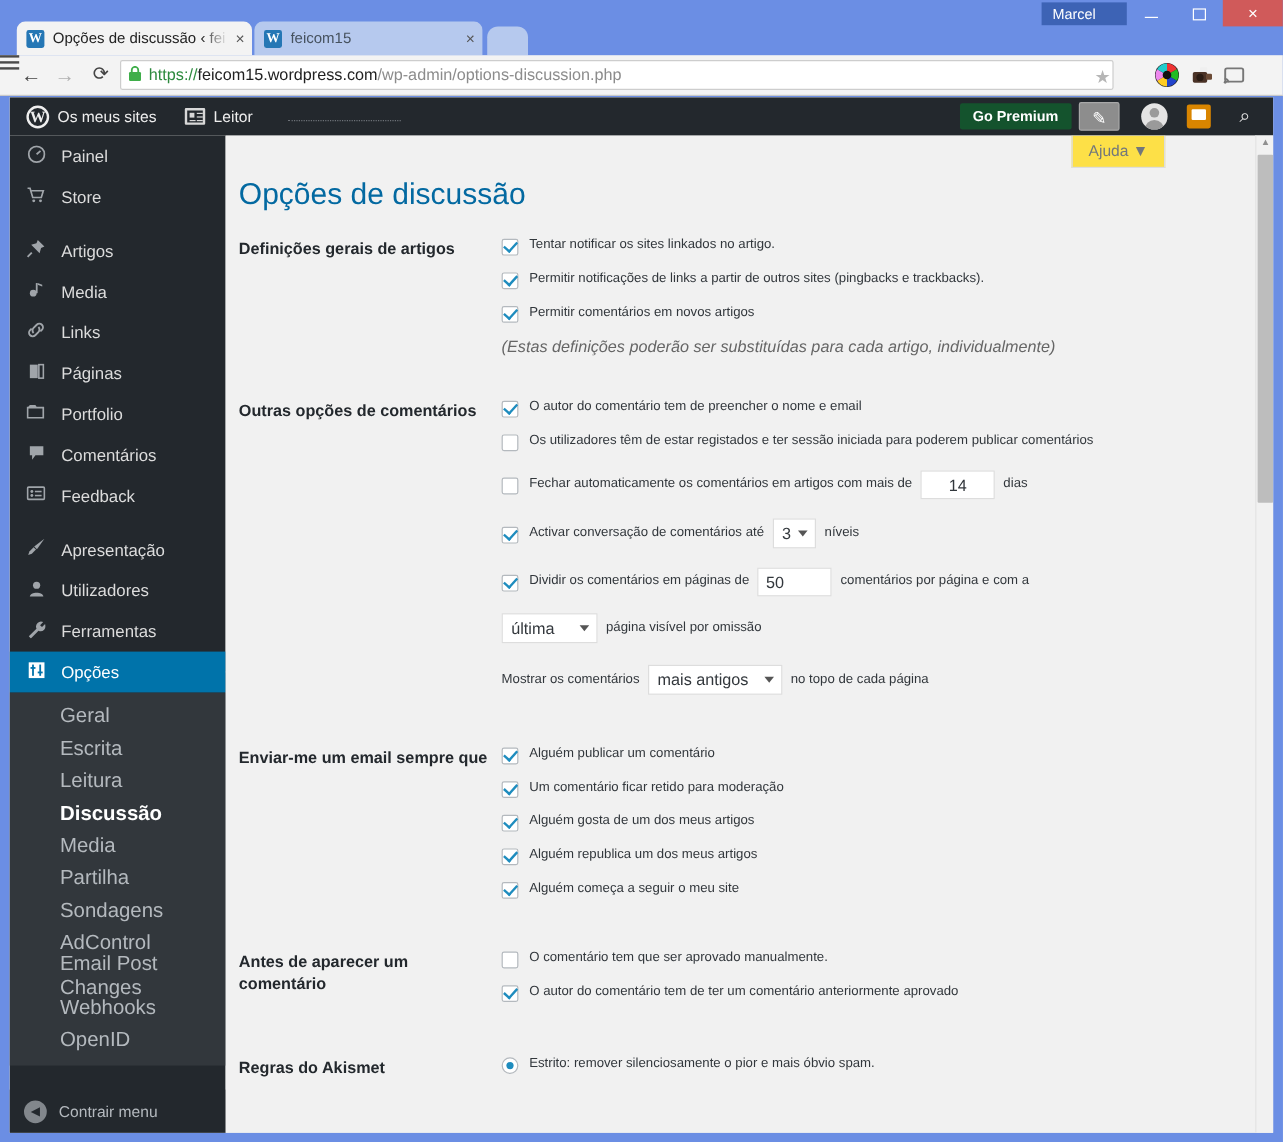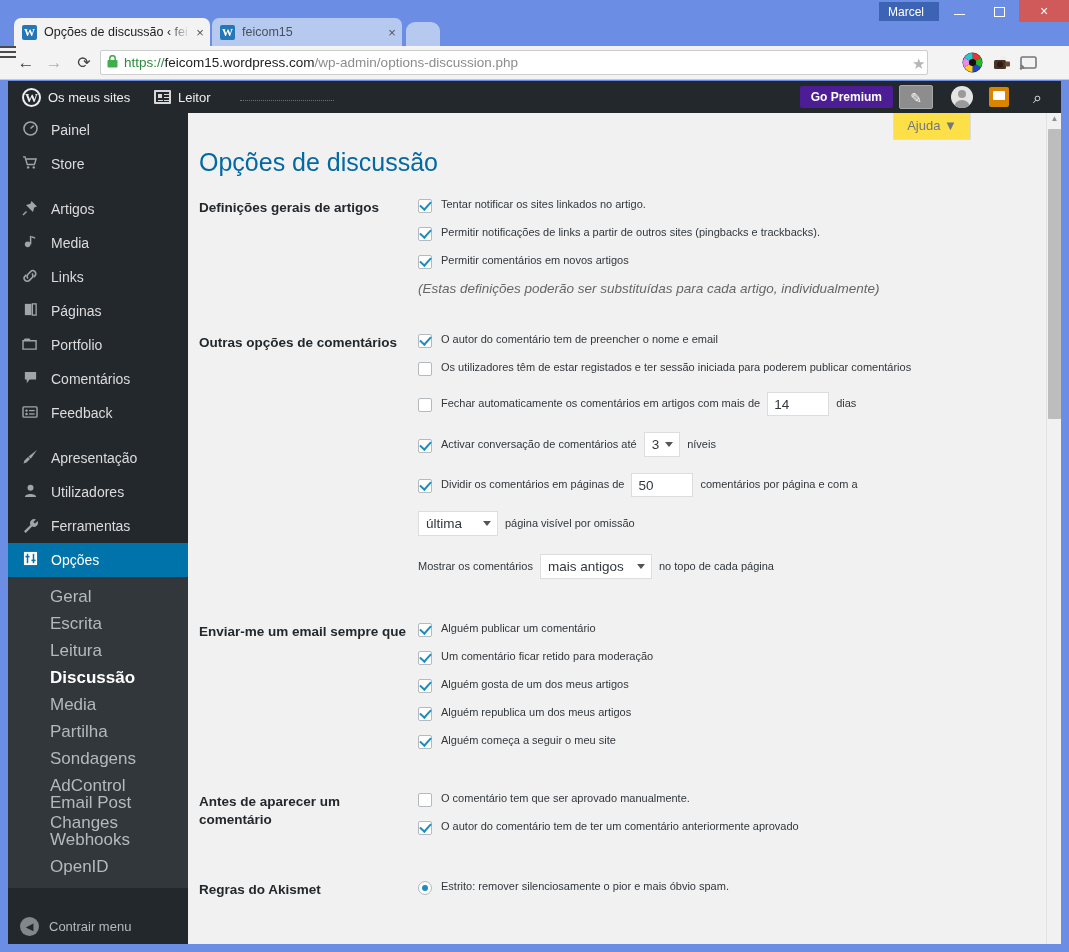--- a/index.html
+++ b/index.html
@@ -14,21 +14,21 @@
   #browser-window {
     position:absolute; left:0; top:0; width:1069px; height:952px;
     background:linear-gradient(#6b8ee4,#6b8ee4);
   }
   #titlebar {
     position:absolute; left:0; top:0; width:1069px; height:46px;
     background:#6b8ee4;
   }
   #win-user {
     position:absolute; right:130px; top:2px;
-    height:19px; padding:1px 15px 0 9px;
+    height:19px; padding:1px 26px 0 9px;
     color:#fff; font-size:12px; line-height:18px;
     background:#3d63b5;
   }
   .win-btn {
     position:absolute; top:0; width:40px; height:22px;
     color:#fff; font-size:12px; text-align:center; line-height:22px;
   }
   #win-min { right:90px; }
   #win-max { right:50px; }
   #win-close { right:0px; width:50px; background:#d05a5a; font-size:14px; }
@@ -131,21 +131,21 @@
   }
   #reader-icon::before{
     content:""; position:absolute; left:2px; top:2px; width:4px; height:4px; background:#d8d8d8;
   }
   #reader-icon::after{
     content:""; position:absolute; left:8px; top:2px; width:5px; height:1px;
     background:#d8d8d8; box-shadow:0 3px 0 #d8d8d8, 0 6px 0 #d8d8d8, -6px 6px 0 #d8d8d8;
   }
   #btn-premium {
     position:absolute; right:168px; top:5px; height:22px;
-    background:#4c1d95; color:#fff; font-size:12px; font-weight:bold;
+    background:#14532d; color:#fff; font-size:12px; font-weight:bold;
     padding:0 11px; line-height:22px; border-radius:2px;
   }
   #btn-newpost {
     position:absolute; right:128px; top:4px; width:34px; height:24px;
     background:#8d8d8d; border:1px solid #a8a8a8; border-radius:2px;
     color:#fff; font-size:14px; text-align:center; line-height:24px;
   }
   #ab-avatar {
     position:absolute; right:88px; top:5px; width:22px; height:22px;
     border-radius:50%; background:#e4e4e4; overflow:hidden;
@@ -560,21 +560,21 @@
           <div class="fth">Outras opções de comentários</div>
           <div class="ftd">
             <div class="cb-line">
               <span class="checkbox checked"></span>
               <span class="cb-label">O autor do comentário tem de preencher o nome e email</span>
             </div>
             <div class="cb-line">
               <span class="checkbox"></span>
               <span class="cb-label">Os utilizadores têm de estar registados e ter sessão iniciada para poderem publicar comentários</span>
             </div>
-            <div class="cb-line inline" style="margin-top:16px;">
+            <div class="cb-line inline" style="margin-top:16px;text-align:center;">
               <span class="checkbox"></span>
               <span class="cb-label">Fechar automaticamente os comentários em artigos com mais de</span>
               <span class="txtinput" style="width:62px;">14</span>
               <span class="cb-label">dias</span>
             </div>
             <div class="cb-line inline" style="margin-top:16px;">
               <span class="checkbox checked"></span>
               <span class="cb-label">Activar conversação de comentários até</span>
               <span class="selectbox"><span>3</span><span class="arr"></span></span>
               <span class="cb-label">níveis</span>

